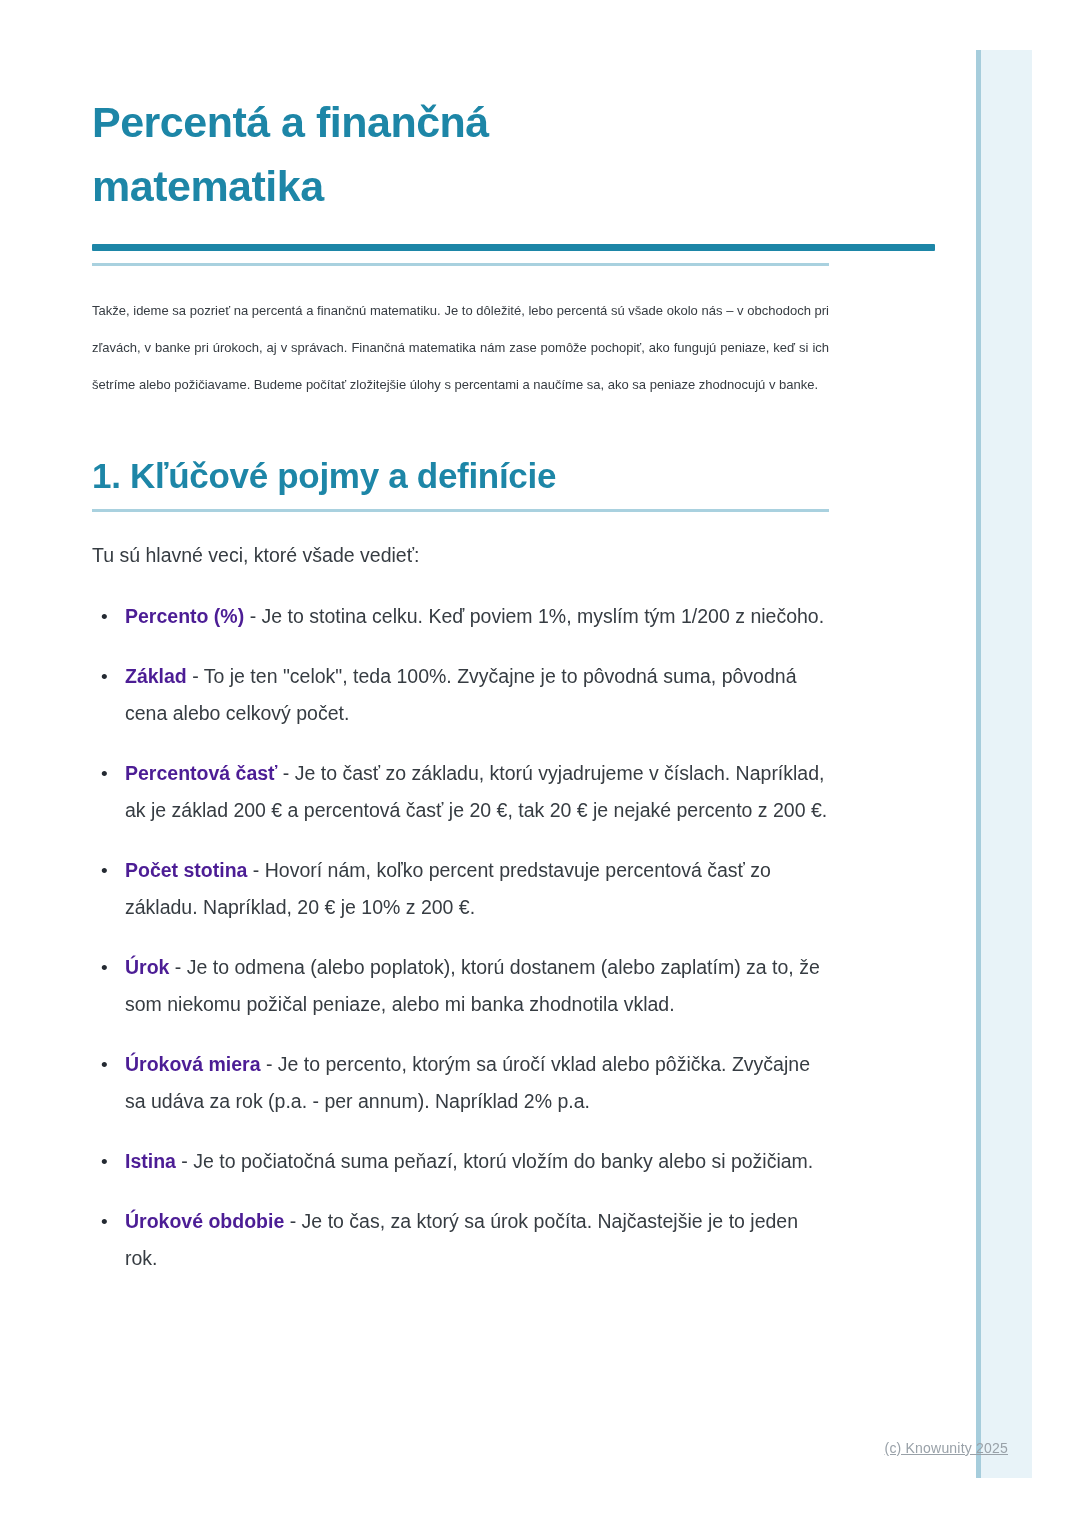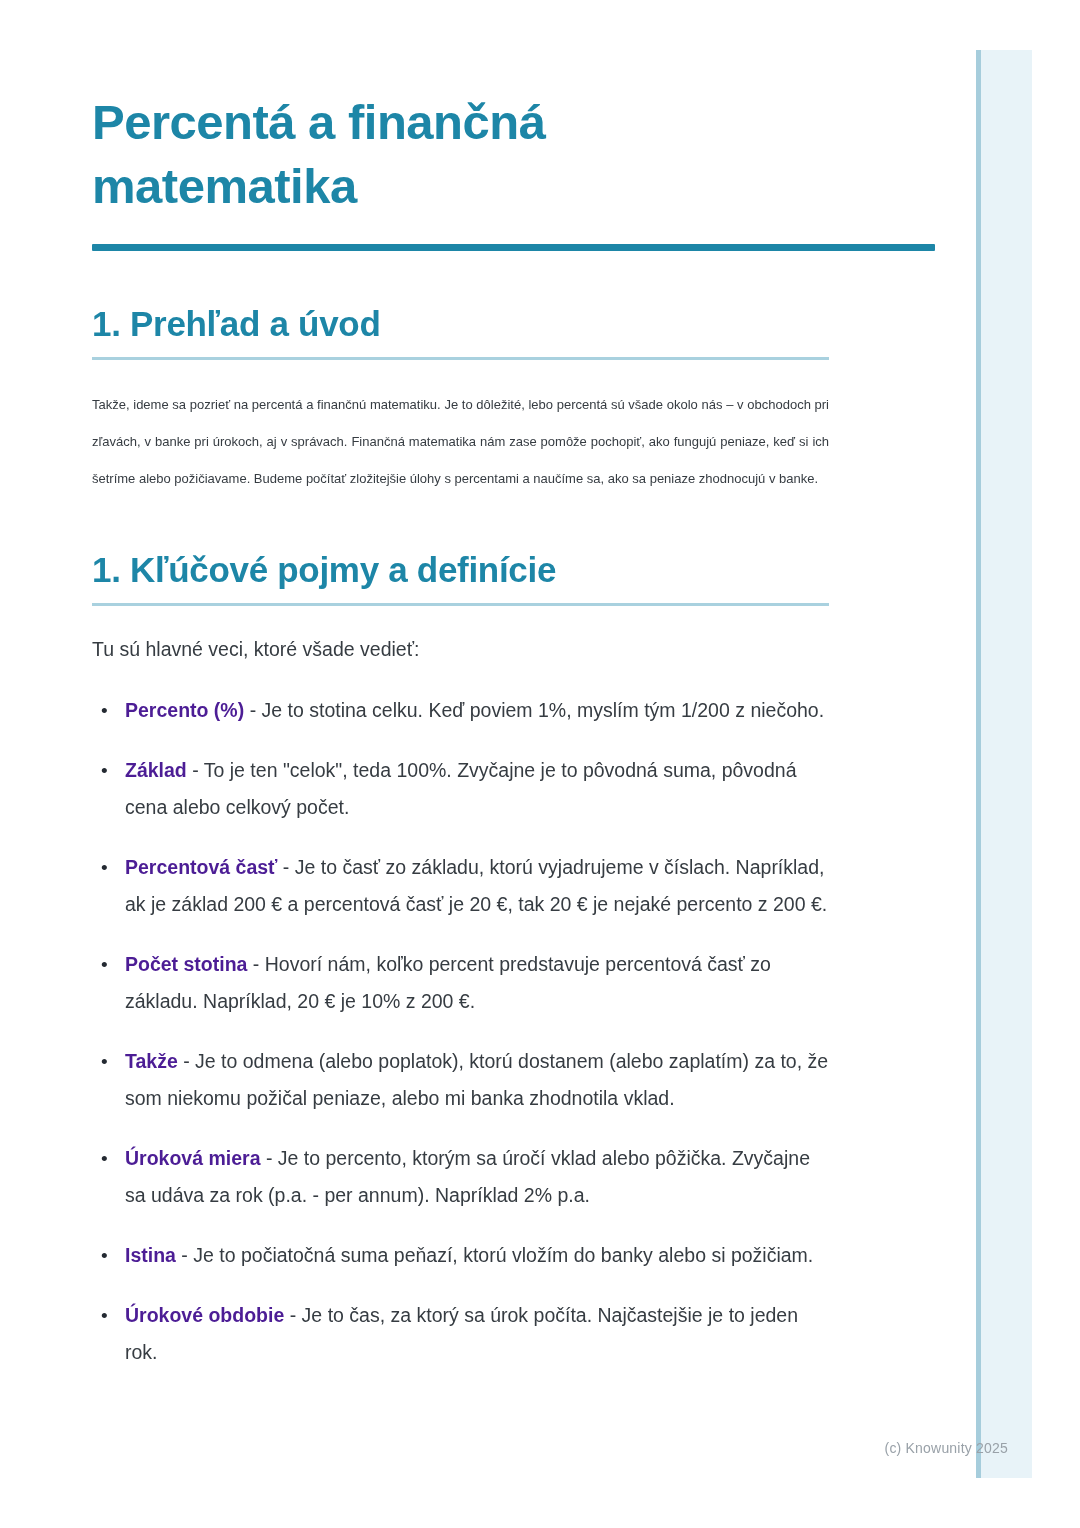--- a/index.html
+++ b/index.html
@@ -27,21 +27,21 @@
   }
   .content {
     position: absolute;
     left: 92px;
     top: 0;
     width: 737px;
     z-index: 2;
   }
   h1.page-title {
     margin: 90px 0 0 0;
-    font-size: 49px;
+    font-size: 43px;
     line-height: 64px;
     font-weight: bold;
     letter-spacing: -0.5px;
     color: #1d86a7;
     width: 843px;
   }
   h1.page-title .title-line { display: block; }
   .title-rule {
     width: 843px;
     height: 7px;
@@ -101,37 +101,37 @@
     color: #4c1d95;
   }
   .page-footer {
     position: absolute;
     top: 1440px;
     right: 72px;
     font-size: 14px;
     color: #99a1a8;
     z-index: 3;
     letter-spacing: 0.2px;
+    text-decoration: underline;
   }
 </style>
 </head>
 <body>
 
 <aside class="side-stripe"></aside>
 
 <main class="content">
 
   <h1 class="page-title">
     <span class="title-line">Percentá a finančná</span>
     <span class="title-line">matematika</span>
   </h1>
   <div class="title-rule"></div>
 
   <section>
-    <h2 class="section-heading">1. Prehľad a úvod</h2>
     <div class="section-underline"></div>
     <p class="body-paragraph">Takže, ideme sa pozrieť na percentá a finančnú matematiku. Je to dôležité, lebo percentá sú všade okolo nás – v obchodoch pri zľavách, v banke pri úrokoch, aj v správach. Finančná matematika nám zase pomôže pochopiť, ako fungujú peniaze, keď si ich šetríme alebo požičiavame. Budeme počítať zložitejšie úlohy s percentami a naučíme sa, ako sa peniaze zhodnocujú v banke.</p>
   </section>
 
   <section>
     <h2 class="section-heading">1. Kľúčové pojmy a definície</h2>
     <div class="section-underline"></div>
     <p class="intro">Tu sú hlavné veci, ktoré všade vedieť:</p>
 
     <ul class="key-terms">
@@ -150,21 +150,21 @@
         <span class="term">Percentová časť</span>
         <span class="def">- Je to časť zo základu, ktorú vyjadrujeme v číslach. Napríklad, ak je základ 200 € a percentová časť je 20 €, tak 20 € je nejaké percento z 200 €.</span>
       </li>
       <li class="term-item">
         <span class="bullet-dot">•</span>
         <span class="term">Počet stotina</span>
         <span class="def">- Hovorí nám, koľko percent predstavuje percentová časť zo základu. Napríklad, 20 € je 10% z 200 €.</span>
       </li>
       <li class="term-item">
         <span class="bullet-dot">•</span>
-        <span class="term">Takže</span>
+        <span class="term">Úrok</span>
         <span class="def">- Je to odmena (alebo poplatok), ktorú dostanem (alebo zaplatím) za to, že som niekomu požičal peniaze, alebo mi banka zhodnotila vklad.</span>
       </li>
       <li class="term-item">
         <span class="bullet-dot">•</span>
         <span class="term">Úroková miera</span>
         <span class="def">- Je to percento, ktorým sa úročí vklad alebo pôžička. Zvyčajne sa udáva za rok (p.a. - per annum). Napríklad 2% p.a.</span>
       </li>
       <li class="term-item">
         <span class="bullet-dot">•</span>
         <span class="term">Istina</span>

